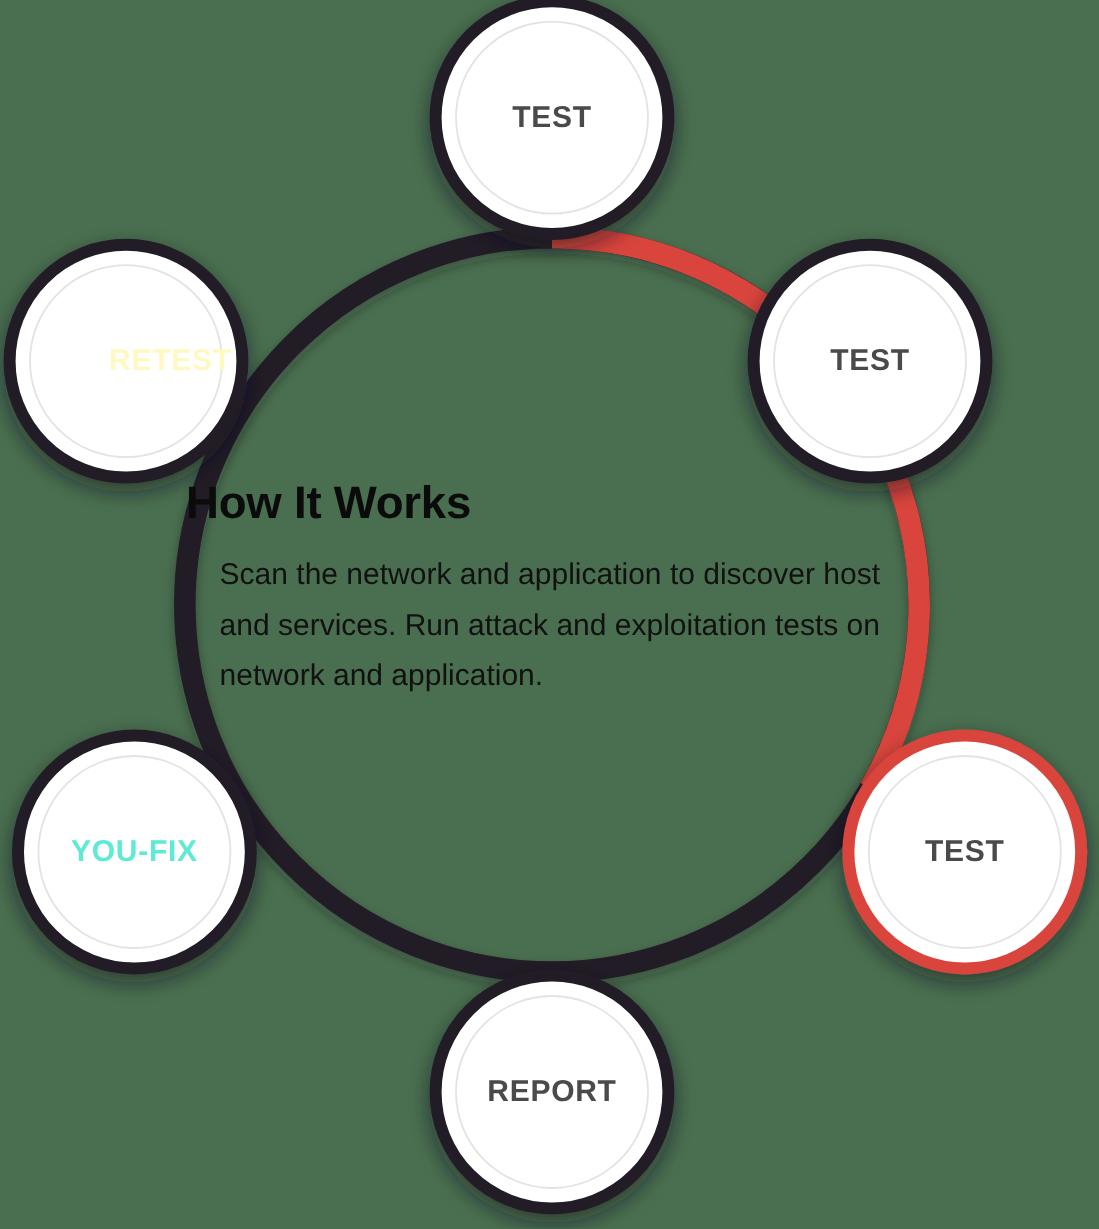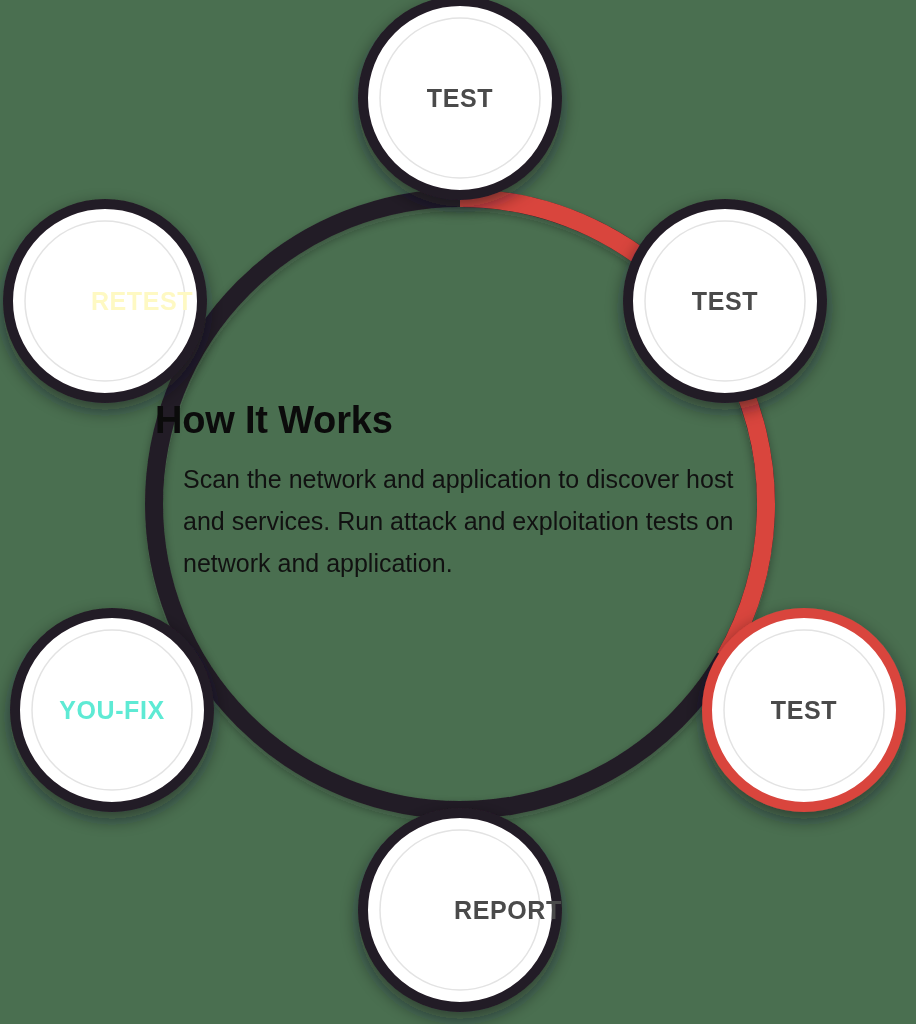--- a/index.html
+++ b/index.html
@@ -131,20 +131,20 @@
   </div>
 
   <div id="node-overlay">
       <div class="node-hit" style="left: 460px; top: 98px; width: 204px; height: 204px;"></div>
       <div class="node-label" style="left: 460px; top: 98px; color: rgb(74, 74, 74);">TEST</div>
       <div class="node-hit" style="left: 725px; top: 301px; width: 204px; height: 204px;"></div>
       <div class="node-label" style="left: 725px; top: 301px; color: rgb(74, 74, 74);">TEST</div>
       <div class="node-hit" style="left: 804px; top: 710px; width: 204px; height: 204px;"></div>
       <div class="node-label" style="left: 804px; top: 710px; color: rgb(74, 74, 74);">TEST</div>
       <div class="node-hit" style="left: 460px; top: 910px; width: 204px; height: 204px;"></div>
-      <div class="node-label" style="left: 460px; top: 910px; color: rgb(74, 74, 74); margin-left: 48px;">REPORT</div>
+      <div class="node-label" style="left: 460px; top: 910px; color: rgb(74, 74, 74);">REPORT</div>
       <div class="node-hit" style="left: 112px; top: 710px; width: 204px; height: 204px;"></div>
       <div class="node-label" style="left: 112px; top: 710px; color: #5eead4;">YOU-FIX</div>
       <div class="node-hit" style="left: 105px; top: 301px; width: 204px; height: 204px;"></div>
       <div class="node-label" style="left: 105px; top: 301px; color: #fef9c3; margin-left: 37px;">RETEST</div>
     </div>
 
 </div>
 
 </body></html>

